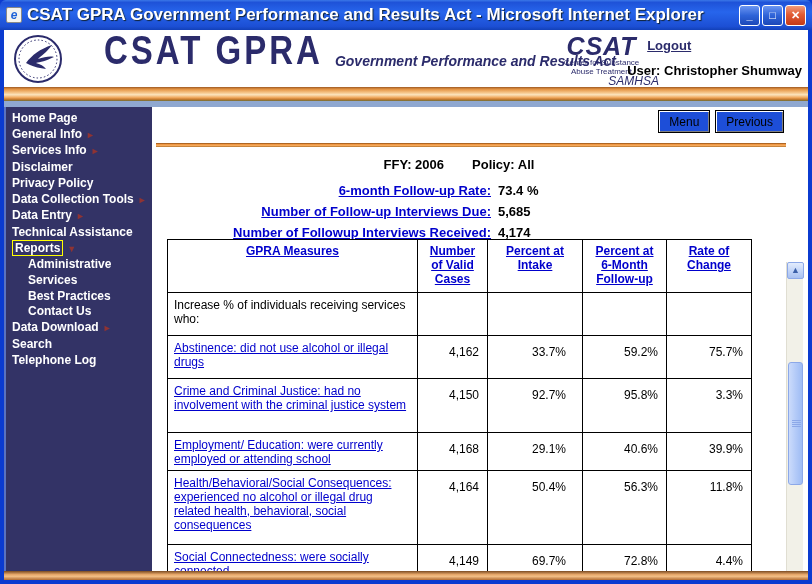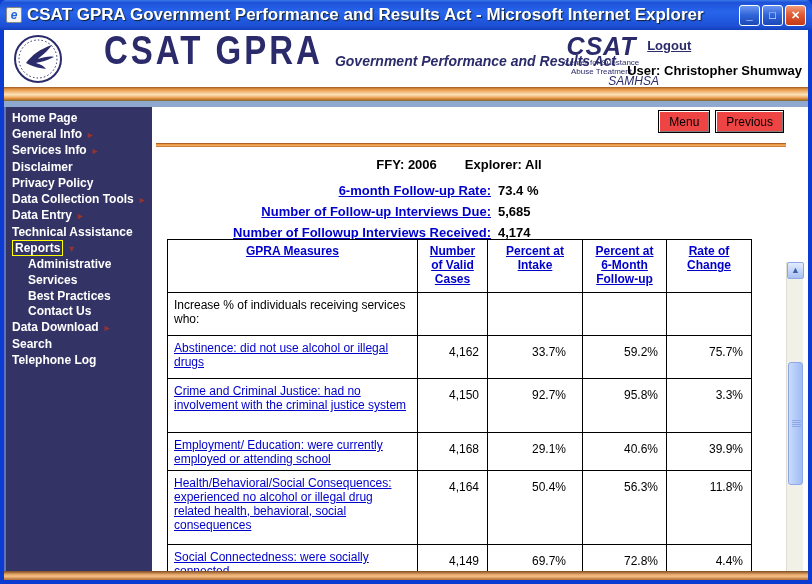--- a/index.html
+++ b/index.html
@@ -48,21 +48,21 @@
   .sidebar { position:absolute; left:0; top:0; width:148px; height:464px; background:#333366;
     padding-top:4px; box-shadow:inset 2px 0 0 #5A72C0; }
   .nav-item { color:#fff; font-weight:bold; font-size:12px; line-height:15.7px; padding-left:8px;
     white-space:nowrap; cursor:pointer; }
   .nav-item.sub { padding-left:24px; }
   .arrow { color:#8F3333; font-size:9px; margin-left:4px; }
   .sel-box { border:1px solid #FFFF00; padding:0 2px; }
 
   .content { position:absolute; left:152px; top:0; width:630px; height:464px; }
   .toolbar { position:absolute; top:3px; right:2px; display:flex; gap:5px; }
-  .gbtn { height:23px; padding:0 10px; background:#ef4444; border:1px solid #000;
+  .gbtn { height:23px; padding:0 10px; background:#1d4ed8; border:1px solid #000;
     box-shadow:inset 1px 1px 0 #fff, inset -1px -1px 0 #808080;
     font-size:12px; font-family:"Liberation Sans",sans-serif; color:#000; cursor:pointer; }
   .orange-hr { position:absolute; top:36px; left:0; width:630px; height:4px;
     background:linear-gradient(180deg,#8A4A14 0%,#EE9540 35%,#F6B066 70%,#A8651F 100%); }
 
   .stats { position:absolute; top:44px; left:11px; width:584px; font-size:13px; font-weight:bold; }
   .ffy-line { text-align:center; padding:6px 0 8px 0; color:#000; }
   .ffy-line span { margin:0 14px; }
   .stat-row { display:flex; line-height:21px; }
   .stat-label { width:324px; text-align:right; color:#0000CC; text-decoration:underline; cursor:pointer; }
@@ -162,21 +162,21 @@
 
     <div class="content">
       <div class="toolbar">
         <button class="gbtn">Menu</button>
         <button class="gbtn">Previous</button>
       </div>
       <div class="orange-hr"></div>
 
       <div class="stats">
         <div class="ffy-line">
-          <span>FFY: 2006</span><span>Explorer: All</span>
+          <span>FFY: 2006</span><span>Policy: All</span>
         </div>
         <div class="stat-row">
           <span class="stat-label">6-month Follow-up Rate:</span>
           <span class="stat-value">73.4 %</span>
         </div>
         <div class="stat-row">
           <span class="stat-label">Number of  Follow-up Interviews Due:</span>
           <span class="stat-value">5,685</span>
         </div>
         <div class="stat-row">

